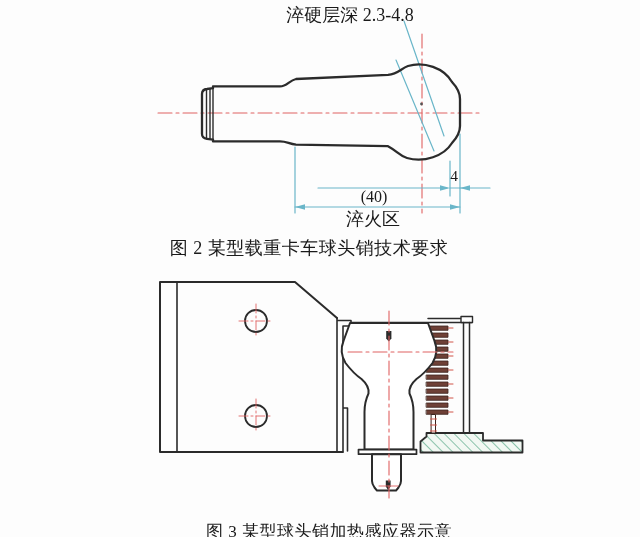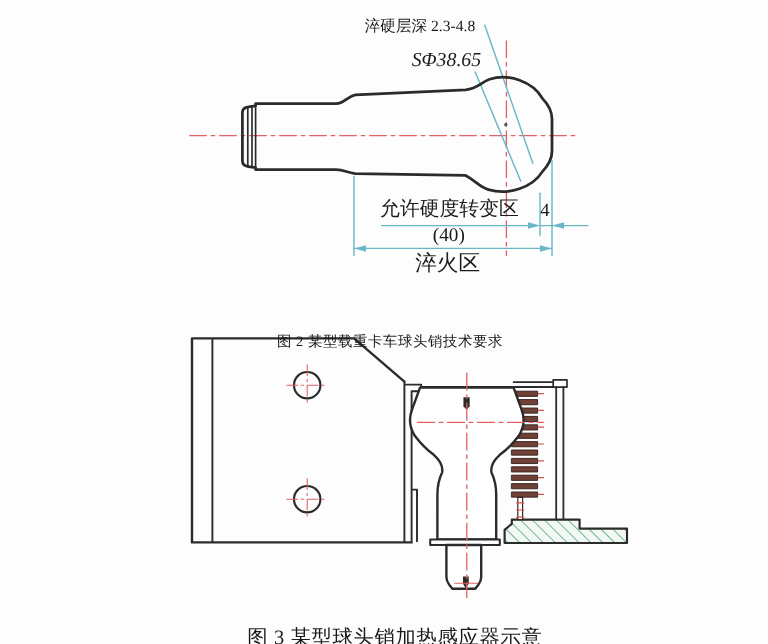--- a/index.html
+++ b/index.html
@@ -10,27 +10,27 @@
     --coil:#6e4036;
     --txt:#1a1a1a;
     --bg:#fdfdfd;
   }
   html,body{margin:0;padding:0;}
   body{width:640px;height:537px;background:#fff;}
   .page{position:relative;width:640px;height:537px;background:var(--bg);overflow:hidden;
         font-family:"Liberation Serif","DejaVu Serif",serif;color:var(--txt);}
   .page svg{position:absolute;left:0;top:0;}
   .lbl{position:absolute;text-align:center;line-height:1.15;white-space:nowrap;}
-  .l-hard{left:250px;top:15px;width:200px;font-size:13px;}
+  .l-hard{left:250px;top:5px;width:200px;font-size:18px;}
   .l-sdia{left:322px;top:41px;width:100px;font-size:16.5px;font-style:italic;}
   .l-trans{left:297px;top:165px;width:155px;font-size:16.5px;}
   .l-d4{left:446px;top:167px;width:16px;font-size:15.5px;}
   .l-d72{left:344px;top:188px;width:60px;font-size:16px;}
   .l-quench{left:343px;top:209px;width:60px;font-size:18px;}
-  .l-cap2{left:160px;top:238px;width:330px;font-size:12px;letter-spacing:0.5px;margin-top:40px;}
+  .l-cap2{left:144px;top:238px;width:330px;font-size:18px;letter-spacing:0.5px;}
   .l-cap3{left:164px;top:522px;width:330px;font-size:17px;letter-spacing:0.5px;}
 </style>
 </head>
 <body>
 
 <div class="page">
 
   <svg width="640" height="537" viewBox="0 0 640 537">
     <defs>
       <pattern id="hatchG" width="7" height="7" patternUnits="userSpaceOnUse" patternTransform="rotate(-45)">
@@ -143,21 +143,19 @@
 
       <g stroke="#e06262" stroke-width="1.1" fill="none" stroke-dasharray="14 4 3 4">
         <path d="M 389 311 L 389 498"></path>
         <path d="M 348 352 L 453 352"></path>
         <path d="M 379 486 L 398 486" stroke-dasharray="none" stroke-width="0.9"></path>
       </g>
     </g>
   </svg>
 
   <div class="lbl l-hard">淬硬层深 2.3-4.8</div>
-  <div class="lbl l-sdia">SΦ38.65</div>
-  <div class="lbl l-trans">允许硬度转变区</div>
   <div class="lbl l-d4">4</div>
   <div class="lbl l-d72">(40)</div>
   <div class="lbl l-quench">淬火区</div>
   <div class="lbl l-cap2">图 2  某型载重卡车球头销技术要求</div>
   <div class="lbl l-cap3">图 3  某型球头销加热感应器示意</div>
 
 </div>
 
 </body></html>

